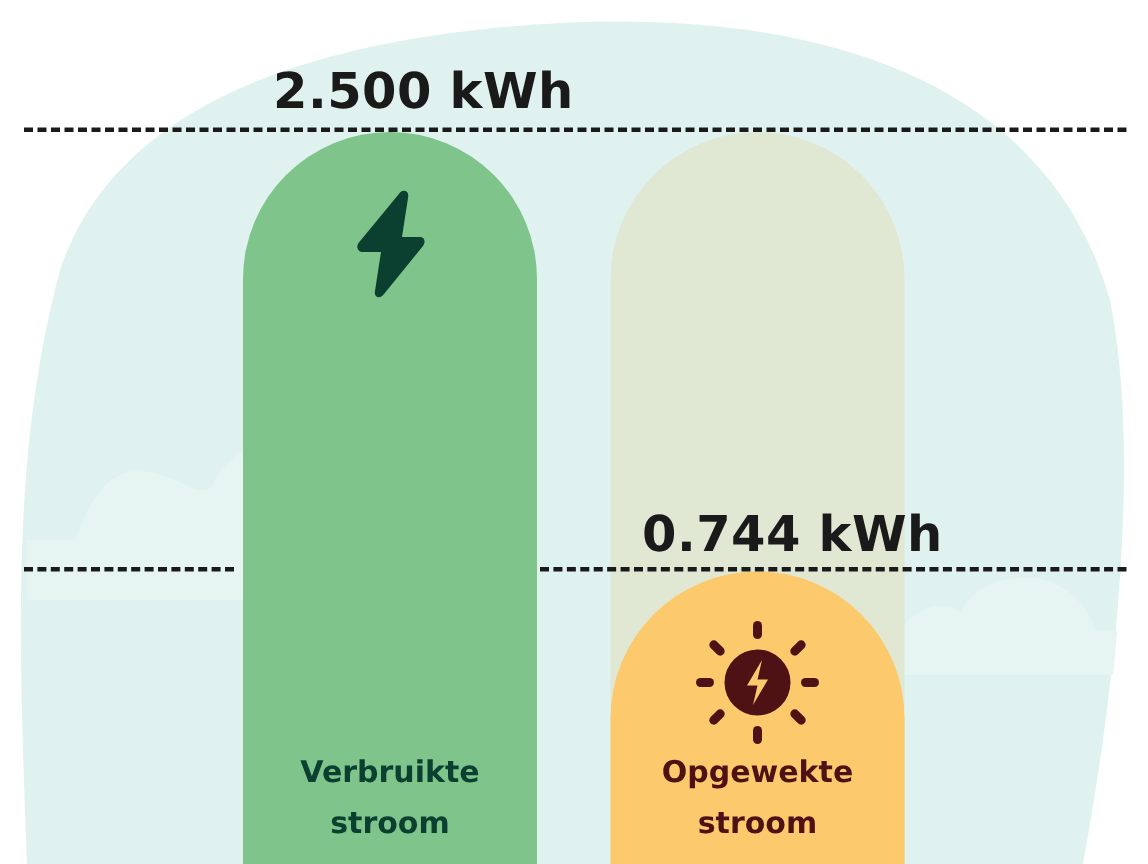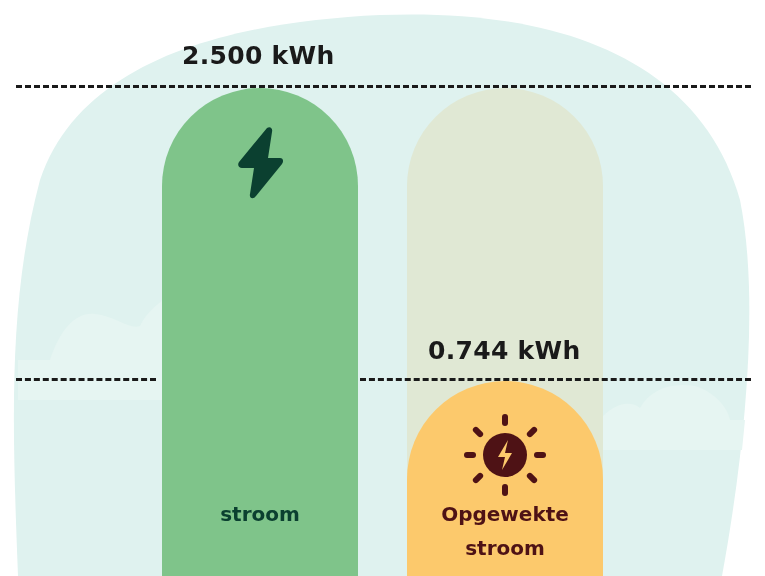--- a/index.html
+++ b/index.html
@@ -3,21 +3,21 @@
 <meta charset="utf-8">
 <style>
   html, body { margin: 0; padding: 0; background: #ffffff; }
   body { width: 765px; height: 576px; position: relative; overflow: hidden; font-family: "DejaVu Sans", sans-serif; }
   .bg-blob { position: absolute; left: 0; top: 0; }
   .bar { position: absolute; border-radius: 98px 98px 0 0; }
   .bar-consumed { left: 162px; top: 88px; width: 196px; height: 500px; background: #7fc48a; }
   .bar-generated-track { left: 407px; top: 88px; width: 196px; height: 500px; background: #e0e8d4; }
   .bar-generated { left: 407px; top: 381px; width: 196px; height: 220px; background: #fcc96c; }
   .dash-line { position: absolute; height: 0; border-top: 3px dashed #1a1a1a; }
-  .value-label { position: absolute; font-weight: bold; font-size: 25px; color: #1a1a1a; letter-spacing: 0.3px; text-align: right; }
+  .value-label { position: absolute; font-weight: bold; font-size: 33px; color: #1a1a1a; letter-spacing: 0.3px; text-align: right; }
   .bar-label { position: absolute; font-weight: bold; font-size: 20px; text-align: center; line-height: 34px; width: 196px; }
   .lbl-consumed { left: 162px; top: 497px; color: #0b4030; }
   .lbl-generated { left: 407px; top: 497px; color: #4e1215; }
   .icon { position: absolute; }
 </style>
 </head>
 <body>
 
 <svg class="bg-blob" width="765" height="576" viewBox="0 0 765 576">
   <path d="M18 576 C 12 420, 8 300, 40 180 C 80 60, 230 22, 380 15 C 560 8, 700 60, 740 200 C 760 300, 745 450, 722 576 Z" fill="#dff2ef"></path>
@@ -49,18 +49,19 @@
     <rect x="13" y="14" width="6" height="12" rx="3" transform="rotate(-45 16 20)"></rect>
     <rect x="67" y="14" width="6" height="12" rx="3" transform="rotate(45 70 20)"></rect>
     <rect x="13" y="60" width="6" height="12" rx="3" transform="rotate(45 16 66)"></rect>
     <rect x="67" y="60" width="6" height="12" rx="3" transform="rotate(-45 70 66)"></rect>
     <circle cx="43" cy="43" r="22"></circle>
   </g>
   <path d="M46 28 L 36 45 L 43 45 L 40 58 L 50 41 L 43 41 Z" fill="#fcc96c"></path>
 </svg>
 
 <div class="bar-label lbl-consumed">
+  <div>Verbruikte</div>
   <div>stroom</div>
 </div>
 <div class="bar-label lbl-generated">
   <div>Opgewekte</div>
   <div>stroom</div>
 </div>
 
 </body></html>

